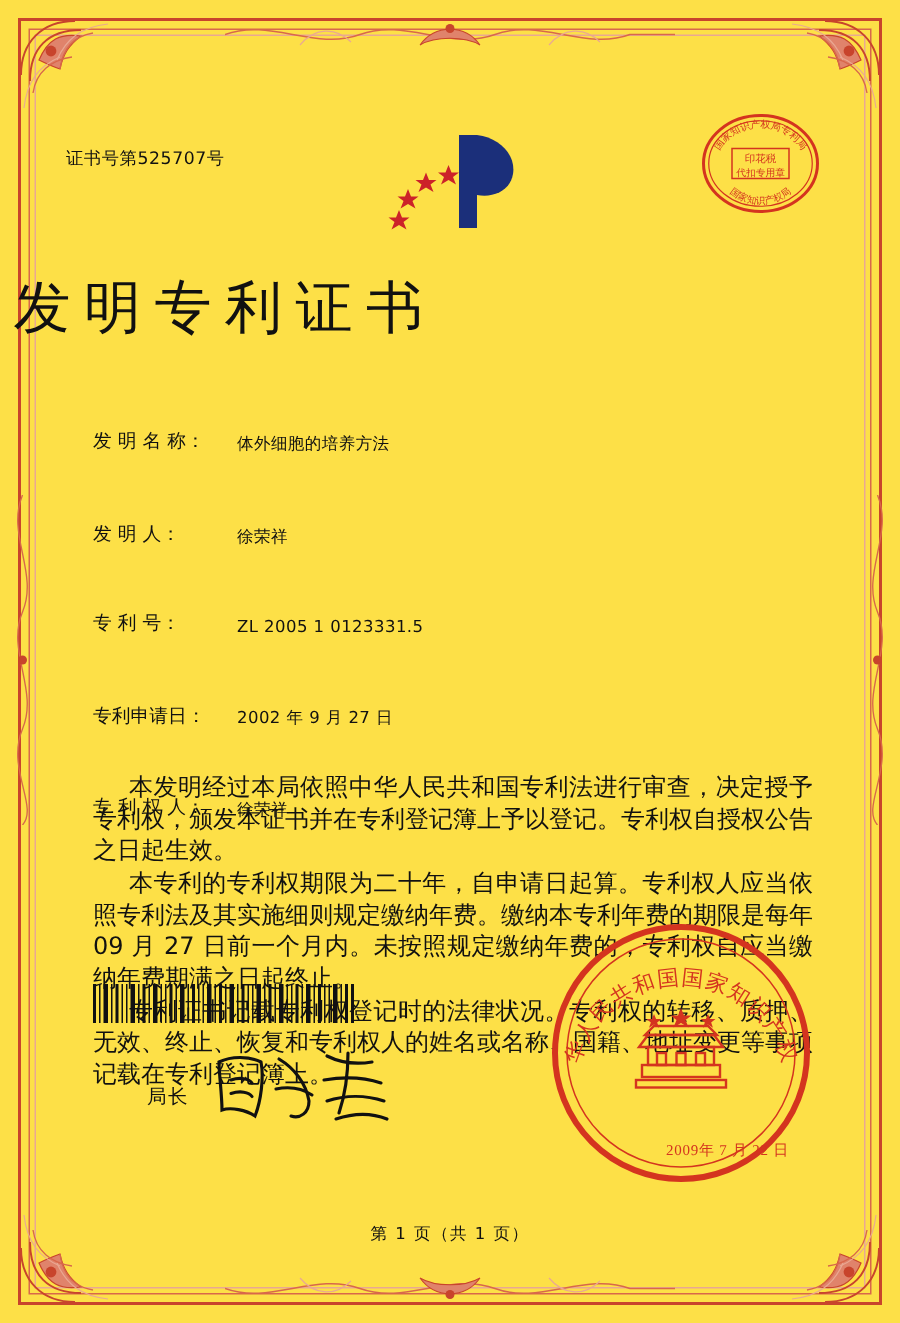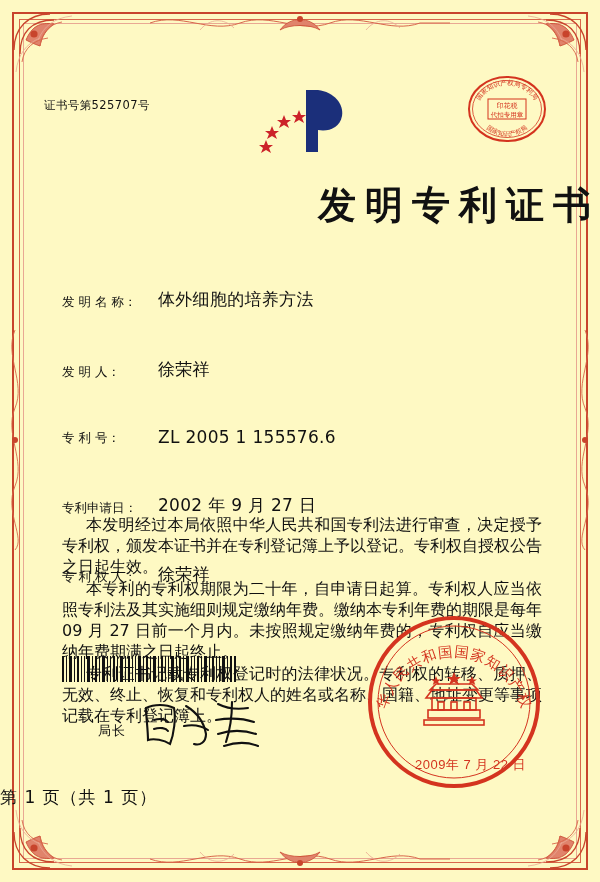--- a/index.html
+++ b/index.html
@@ -12,21 +12,21 @@
     height: 882px;
     font-family: "DejaVu Sans", "Liberation Sans", sans-serif;
     color: #1a1a1a;
     overflow: hidden;
   }
 
   .certificate {
     position: relative;
     width: 600px;
     height: 882px;
-    background: #fef9c3;
+    background: #fde047;
     box-sizing: border-box;
   }
 
   
   .border-outer {
     position: absolute;
     left: 12px; top: 12px; right: 12px; bottom: 12px;
     border: 2px solid #c8442c;
     box-sizing: border-box;
   }
@@ -89,28 +89,27 @@
     top: 68px;
     width: 82px;
     height: 82px;
   }
 
   .title {
     position: absolute;
     left: 0;
     right: 0;
     top: 180px;
-    text-align: right;
+    text-align: left;
     font-family: "DejaVu Serif", "Liberation Serif", serif;
     font-size: 38px;
-    font-weight: bold;
+    font-weight: normal;
     letter-spacing: 9px;
     color: #111;
     text-indent: 9px;
-    margin-left: 40px;
   }
 
   
   .fields {
     position: absolute;
     left: 62px;
     top: 262px;
     right: 56px;
   }
   .field-row {
@@ -121,21 +120,21 @@
     color: #111;
   }
   .field-label {
     width: 96px;
     flex: 0 0 96px;
     font-size: 12.5px;
     letter-spacing: 0px;
     white-space: nowrap;
   }
   .field-value {
-    font-size: 17px;
+    font-size: 11px;
     letter-spacing: 0.3px;
     margin-top: 26px;
   }
 
   
   .body-text {
     position: absolute;
     left: 62px;
     right: 58px;
     top: 514px;
@@ -181,33 +180,34 @@
     position: absolute;
     right: 58px;
     bottom: 92px;
     width: 176px;
     height: 176px;
   }
   .seal-date {
     position: absolute;
     right: 74px;
     bottom: 108px;
-    font-size: 13px;
+    font-size: 10px;
     color: #d4341f;
     letter-spacing: 0.5px;
-    font-family: Liberation Sans, sans-serif;
+    font-family: Liberation Serif, serif;
     text-align: right;
   }
 
   
   .page-footer {
     position: absolute;
     left: 0; right: 0;
-    bottom: 73px;
-    font-size: 17px;
+    bottom: 52px;
+    text-align: center;
+    font-size: 11px;
     color: #111;
     letter-spacing: 1px;
   }
 </style>
 </head>
 <body>
 
 <div class="certificate">
 
   <div class="border-outer"></div>
@@ -356,21 +356,21 @@
     <div class="field-row">
       <div class="field-label">发 明 名 称：</div>
       <div class="field-value">体外细胞的培养方法</div>
     </div>
     <div class="field-row">
       <div class="field-label">发 明 人：</div>
       <div class="field-value">徐荣祥</div>
     </div>
     <div class="field-row">
       <div class="field-label">专 利 号：</div>
-      <div class="field-value">ZL 2005 1 155576.6</div>
+      <div class="field-value">ZL 2005 1 0123331.5</div>
     </div>
     <div class="field-row">
       <div class="field-label">专利申请日：</div>
       <div class="field-value">2002 年 9 月 27 日</div>
     </div>
     <div class="field-row">
       <div class="field-label">专 利 权 人：</div>
       <div class="field-value">徐荣祥</div>
     </div>
   </div>

